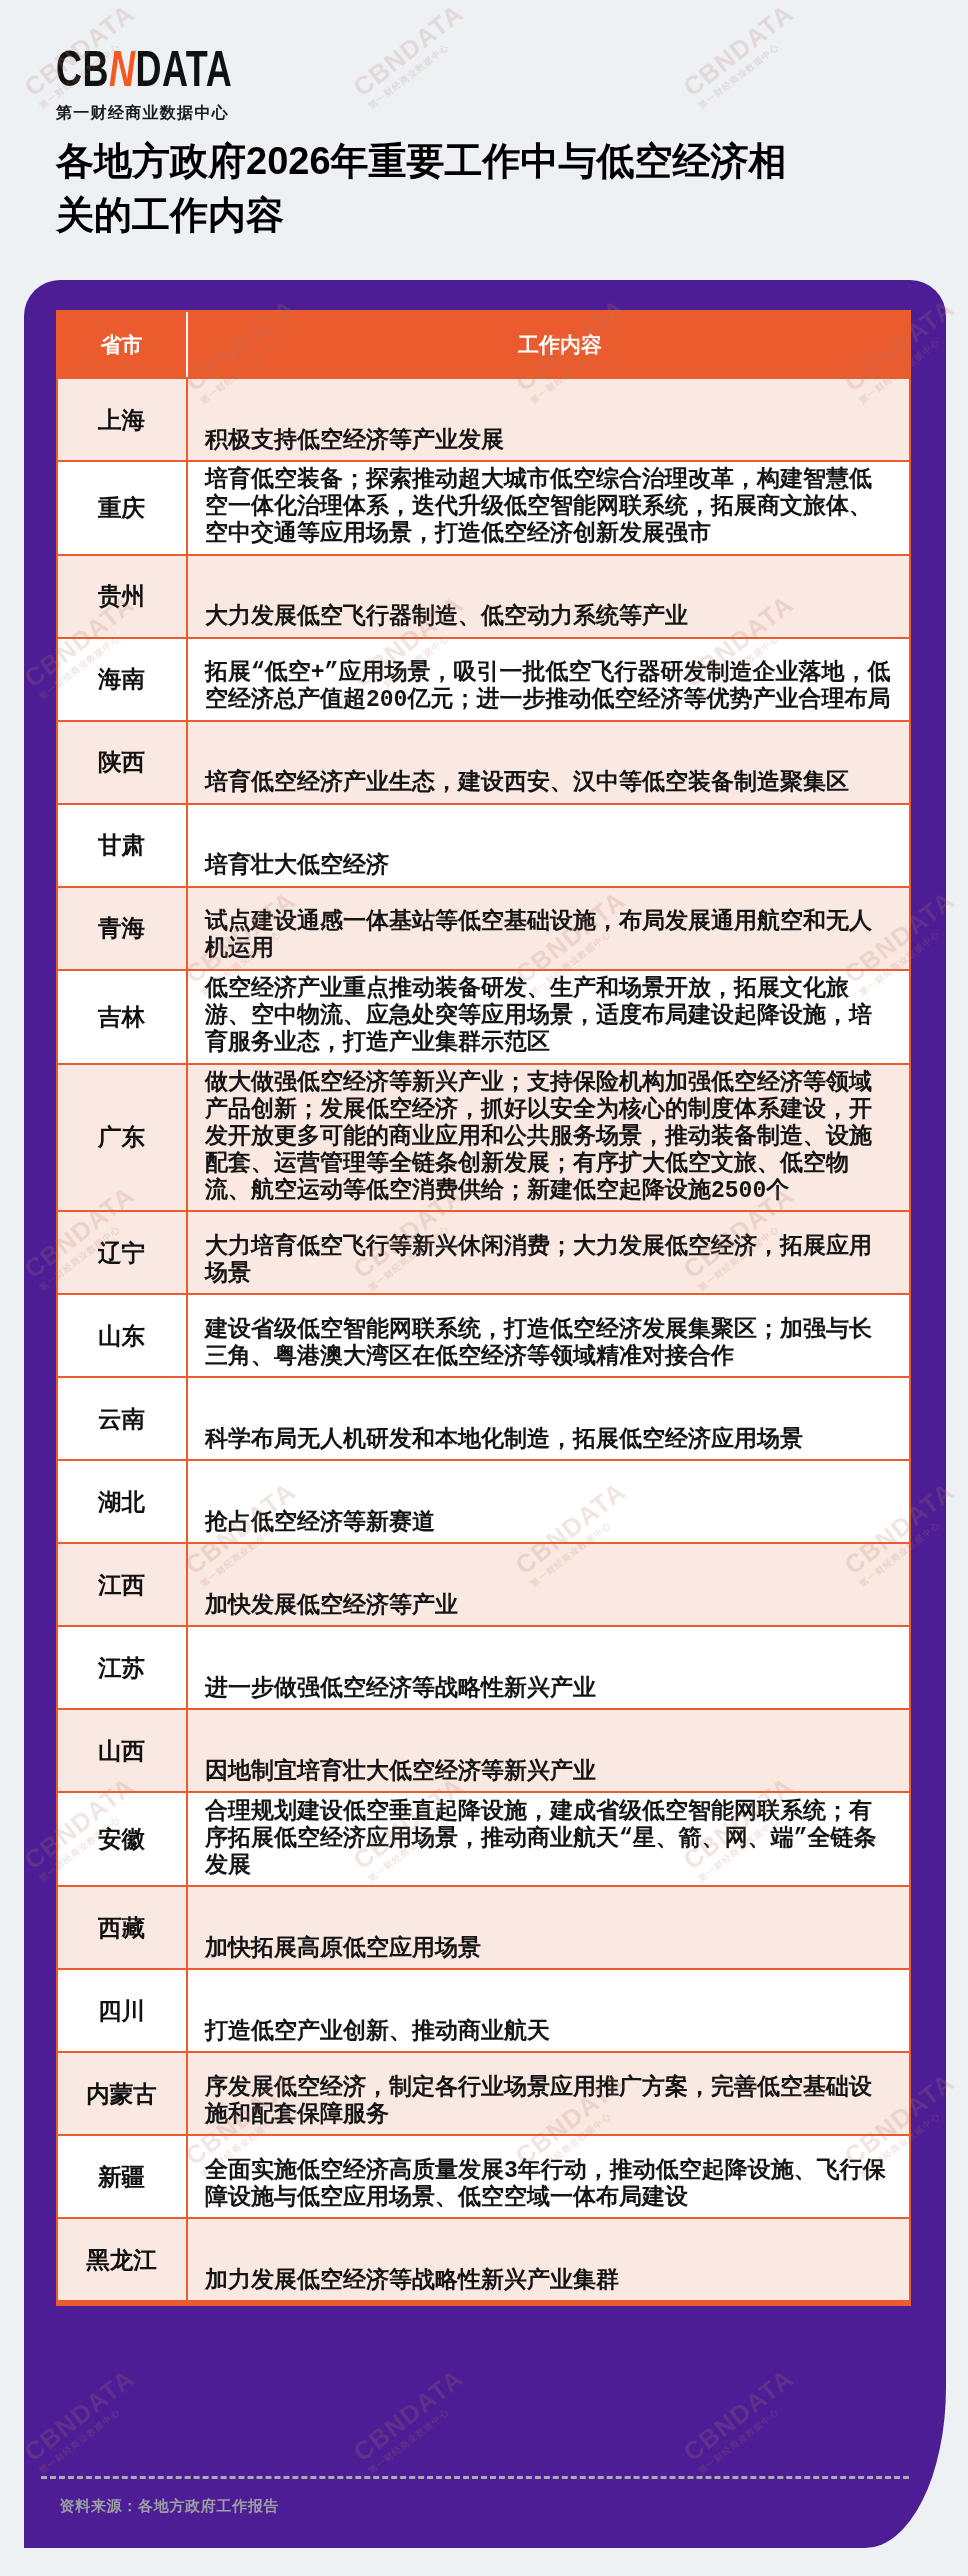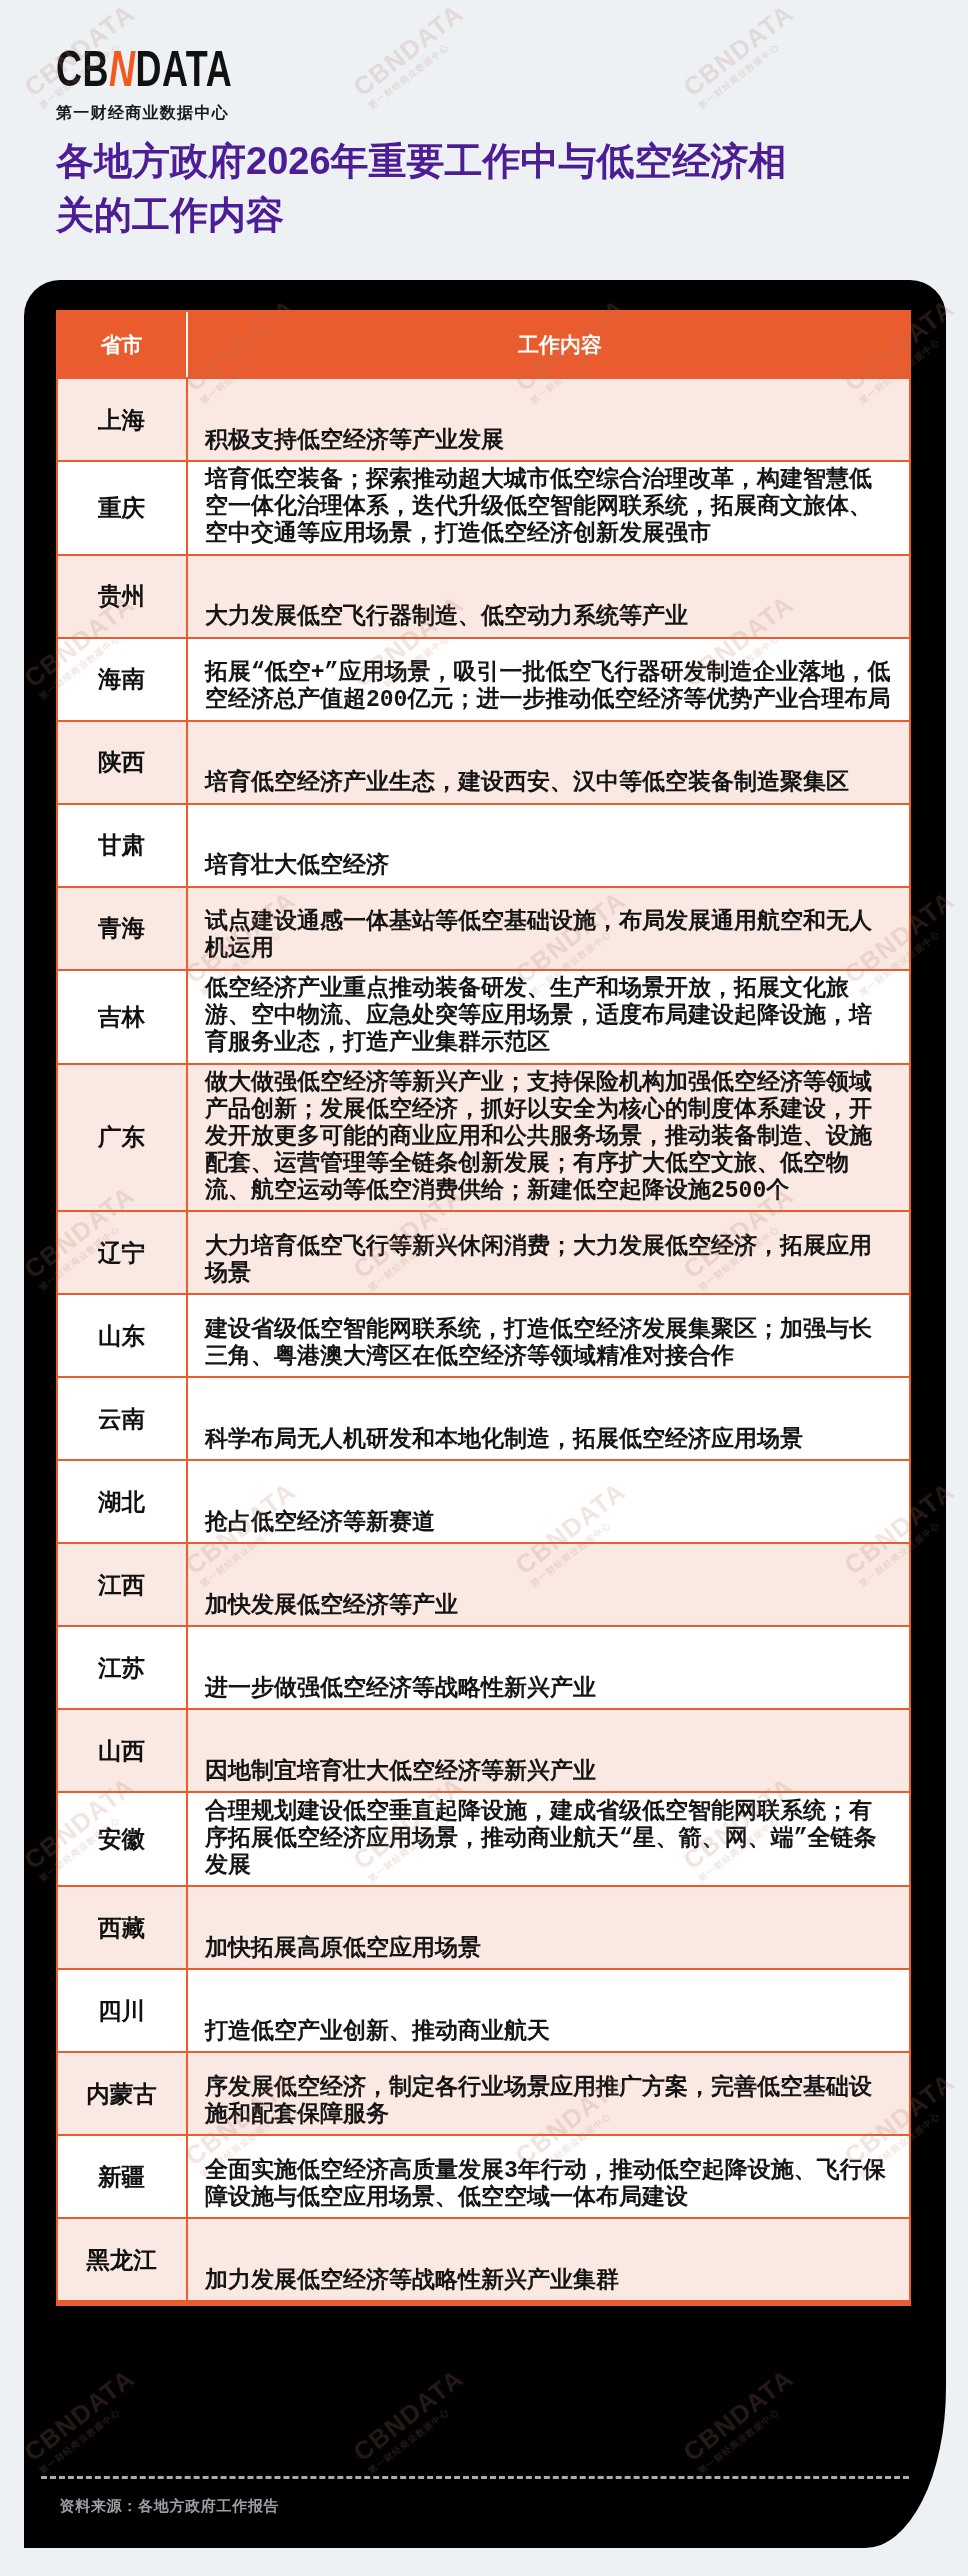--- a/index.html
+++ b/index.html
@@ -29,27 +29,27 @@
   }
   .brand-word .n{color:var(--logo-orange);font-style:italic;}
   .brand-sub{
     margin-top:9.4px;font-size:16px;font-weight:700;color:#1a1a1a;
     letter-spacing:1.3px;white-space:nowrap;
   }
 
   
   .title{
     position:absolute;left:56px;top:134px;width:887px;
-    font-size:38px;line-height:54px;font-weight:700;color:#4c1d95;
+    font-size:38px;line-height:54px;font-weight:700;color:#000000;
   }
 
   
   .card{
     position:absolute;left:23.5px;top:280px;width:922px;height:2268px;
-    background:#000000;
+    background:#4c1d95;
     border-radius:36px 36px 81px 0px / 36px 36px 161px 0px;
   }
 
   
   .table{
     position:absolute;left:32px;top:30px;width:855px;
     border:2px solid var(--accent);
     border-bottom-width:6px;
     background:#fff;
   }

